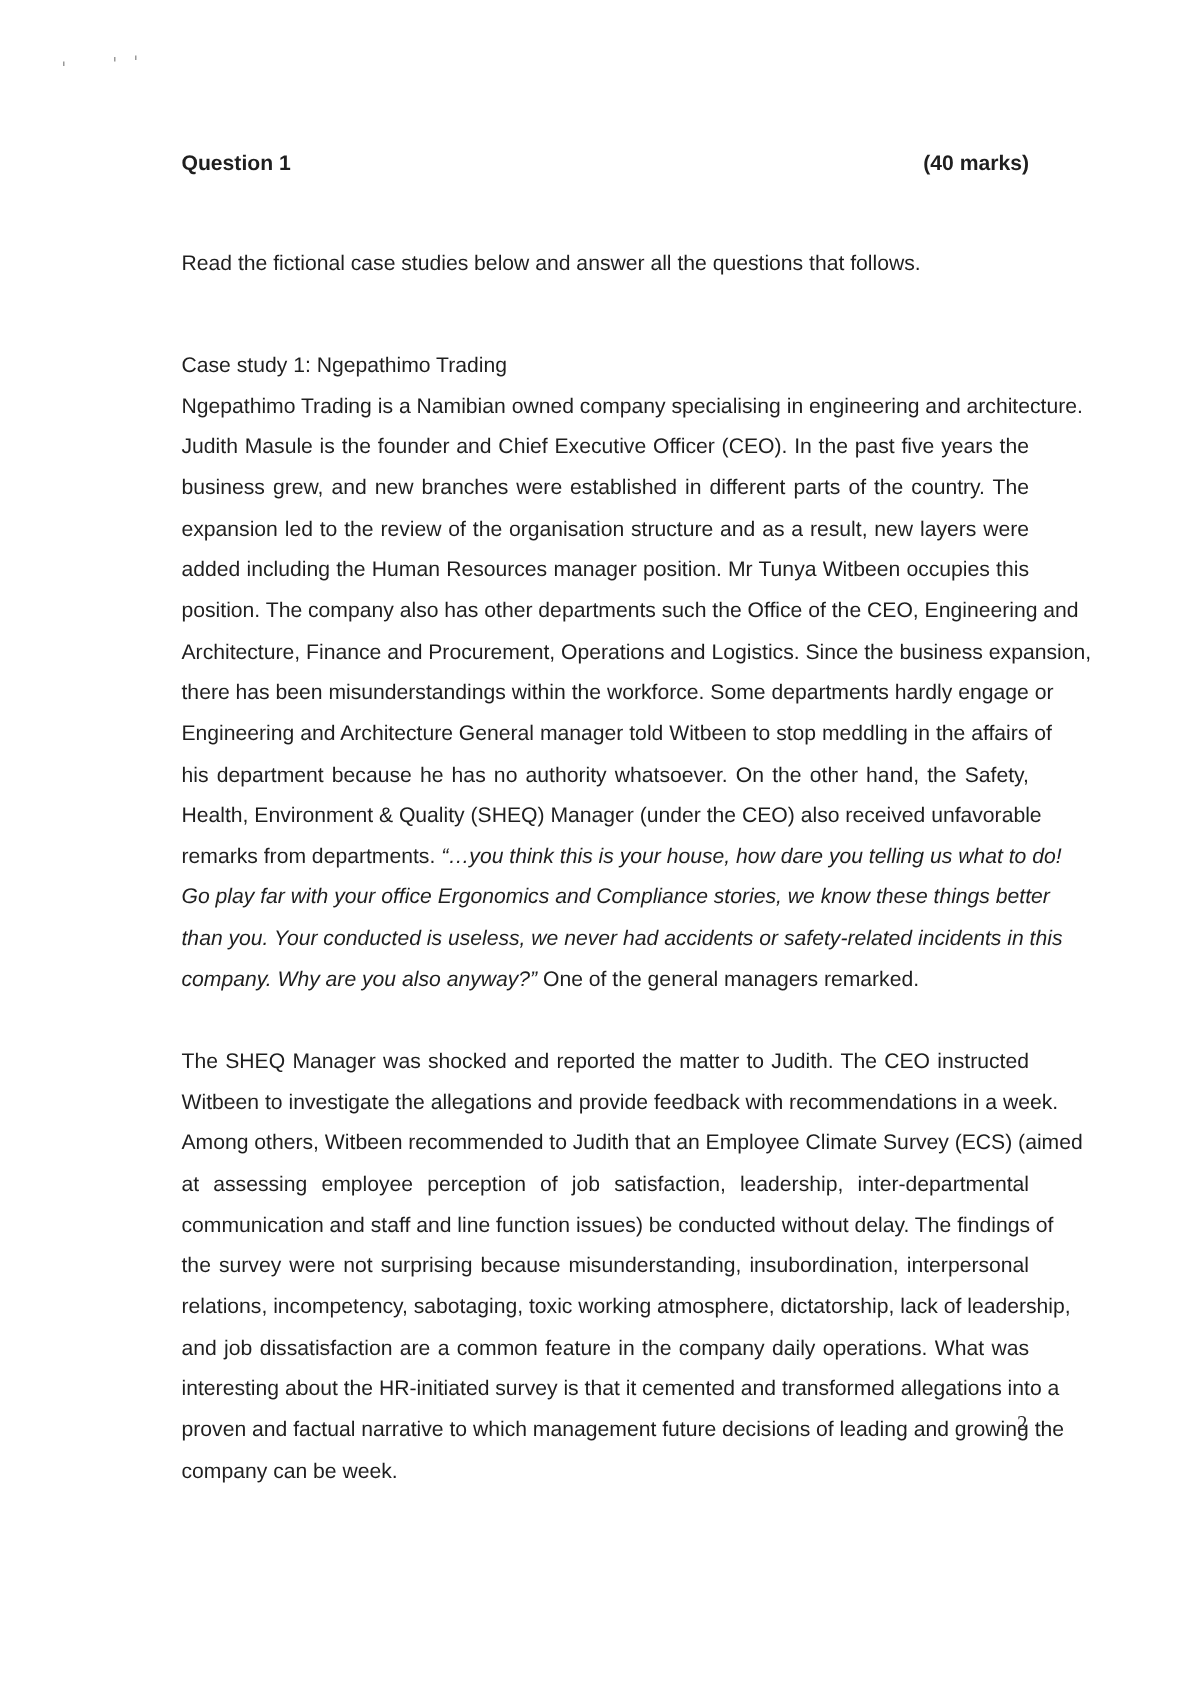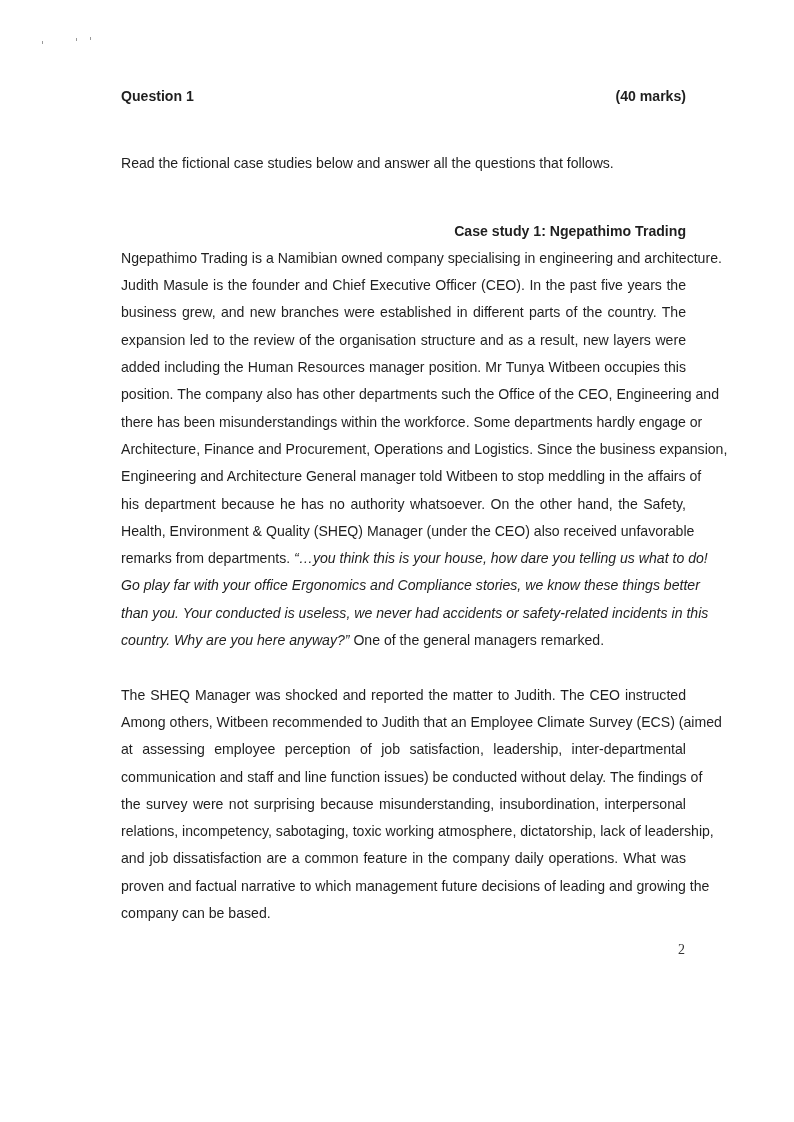--- a/index.html
+++ b/index.html
@@ -24,33 +24,33 @@
   }
   .scan-marks span {
     position: absolute;
     width: 1px;
     height: 3px;
     background: #999;
   }
   .page {
     position: absolute;
     left: 121px;
-    top: 83px;
+    top: 95px;
     width: 565px;
     font-size: 14.1px;
     line-height: 27.3px;
   }
   .q-head {
     display: flex;
     justify-content: space-between;
     font-weight: bold;
     height: 27.3px;
   }
   .line { height: 27.3px; white-space: nowrap; margin-top: 40px; }
-  .bold { font-weight: bold; text-align: right; }
+  .bold { font-weight: normal; }
   .para {
     text-align: justify;
     text-align-last: left;
   }
   .para .jl {
     display: block;
     text-align: justify;
     text-align-last: justify;
     height: 27.3px;
     white-space: nowrap;
@@ -90,40 +90,42 @@
 
   <div class="line bold">Case study 1: Ngepathimo Trading</div>
 
   <div class="para">
     <span class="jl">Ngepathimo Trading is a Namibian owned company specialising in engineering and architecture.</span>
     <span class="jl">Judith Masule is the founder and Chief Executive Officer (CEO). In the past five years the</span>
     <span class="jl">business grew, and new branches were established in different parts of the country. The</span>
     <span class="jl">expansion led to the review of the organisation structure and as a result, new layers were</span>
     <span class="jl">added including the Human Resources manager position. Mr Tunya Witbeen occupies this</span>
     <span class="jl">position.  The company also has other departments such the Office of the CEO, Engineering and</span>
+    <span class="jl">Architecture, Finance and Procurement, Operations and Logistics. Since the business expansion,</span>
     <span class="jl">there has been misunderstandings within the workforce. Some departments hardly engage or</span>
-    <span class="jl">Architecture, Finance and Procurement, Operations and Logistics. Since the business expansion,</span>
     <span class="jl">Engineering and Architecture General manager told Witbeen to stop meddling in the affairs of</span>
     <span class="jl">his department because he has no authority whatsoever.  On the other hand, the Safety,</span>
     <span class="jl">Health, Environment &amp; Quality (SHEQ) Manager (under the CEO) also received unfavorable</span>
     <span class="jl"><span>remarks from departments. </span><em>“…you think this is your house, how dare you telling us what to do!</em></span>
     <span class="jl"><em>Go play far with your office Ergonomics and Compliance stories, we know these things better</em></span>
     <span class="jl"><em>than you. Your conducted is useless, we never had accidents or safety-related incidents in this</em></span>
-    <span class="jl last"><em>country. Why are you here anyway?”</em><span> One of the general managers remarked.</span></span>
+    <span class="jl last"><em>company. Why are you also anyway?”</em><span> One of the general managers remarked.</span></span>
   </div>
 
   <div class="spacer"></div>
 
   <div class="para">
     <span class="jl">The SHEQ Manager was shocked and reported the matter to Judith. The CEO instructed</span>
+    <span class="jl">Witbeen to investigate the allegations and provide feedback with recommendations in a week.</span>
     <span class="jl">Among others, Witbeen recommended to Judith that an Employee Climate Survey (ECS) (aimed</span>
     <span class="jl">at assessing employee perception of job satisfaction, leadership, inter-departmental</span>
     <span class="jl">communication and staff and line function issues) be conducted without delay. The findings of</span>
     <span class="jl">the survey were not surprising because misunderstanding, insubordination, interpersonal</span>
     <span class="jl">relations, incompetency, sabotaging, toxic working atmosphere, dictatorship, lack of leadership,</span>
     <span class="jl">and job dissatisfaction are a common feature in the company daily operations. What was</span>
+    <span class="jl">interesting about the HR-initiated survey is that it cemented and transformed allegations into a</span>
     <span class="jl">proven and factual narrative to which management future decisions of leading and growing the</span>
-    <span class="jl last">company can be based.</span>
+    <span class="jl last">company can be week.</span>
   </div>
 
 </div>
 
 <div class="page-number">2</div>
 
 </body></html>

